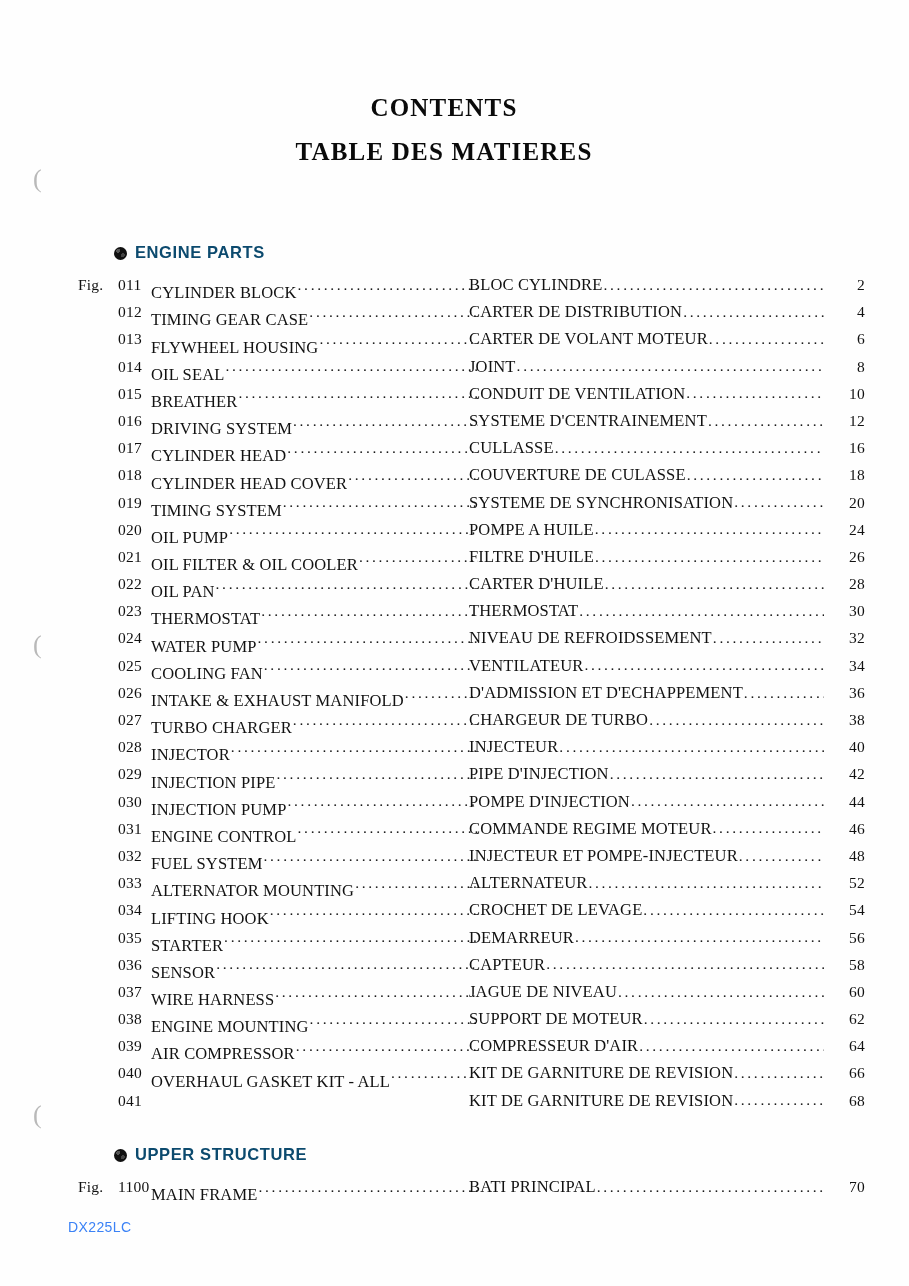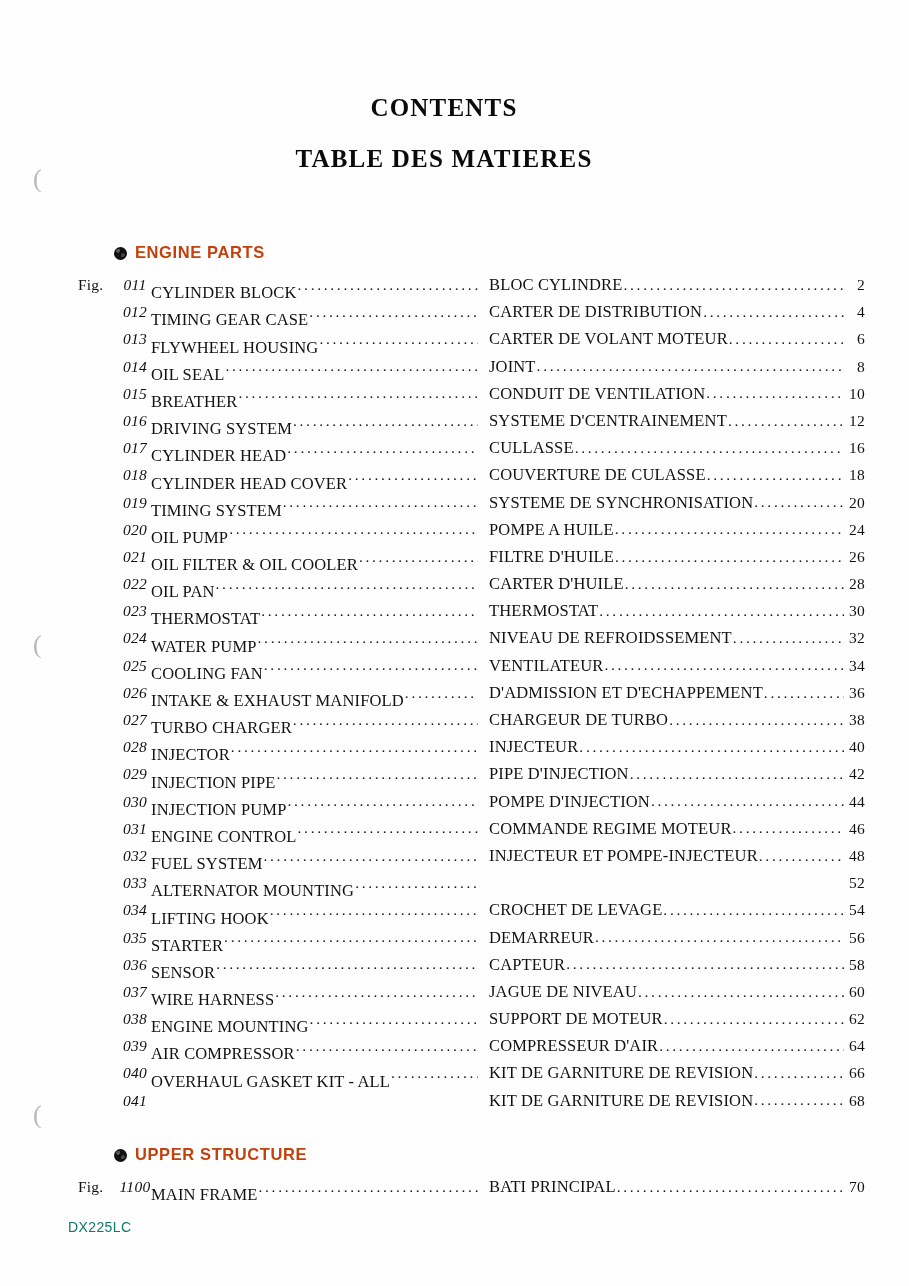--- a/index.html
+++ b/index.html
@@ -32,21 +32,21 @@
   }
   .title-line {
     font-family: "Liberation Serif", "DejaVu Serif", serif;
     font-weight: bold;
     font-size: 25px;
     letter-spacing: 1.2px;
     line-height: 32px;
     color: #0a0a0a;
   }
   .title-line.second {
-    margin-top: 19px;
+    margin-top: 12px;
   }
 
   
   .section {
     position: absolute;
     left: 0;
     width: 909px;
   }
   .section-head {
     display: flex;
@@ -65,21 +65,21 @@
     display: inline-block;
     flex: none;
     margin-right: 8px;
     margin-top: 1px;
   }
   .section-title {
     font-family: "Liberation Sans", "DejaVu Sans", sans-serif;
     font-weight: bold;
     font-size: 16.5px;
     letter-spacing: 0.6px;
-    color: #c2410c;
+    color: #0c4a6e;
   }
 
   
   .rows {
     position: relative;
     width: 825px;
   }
   .row {
     position: relative;
     height: 27.2px;
@@ -93,39 +93,38 @@
     left: 78px;
     top: 0;
     font-size: 15.5px;
     letter-spacing: 0.2px;
   }
   .fig-num {
     position: absolute;
     left: 118px;
     top: 0;
     width: 34px;
-    text-align: center;
+    text-align: left;
     font-size: 15.5px;
     letter-spacing: 0.3px;
-    font-style: italic;
   }
   
   .cell-en {
     position: absolute;
     left: 151px;
     top: 0;
     width: 328px;
     display: flex;
     align-items: baseline;
     overflow: hidden;
   }
   
   .cell-fr {
     position: absolute;
-    left: 489px;
+    left: 469px;
     top: 0;
     width: 356px;
     display: flex;
     align-items: center;
     overflow: hidden;
   }
   .txt {
     flex: none;
     letter-spacing: 0.15px;
   }
@@ -159,21 +158,21 @@
   }
 
   
   .footer-code {
     position: absolute;
     left: 68px;
     top: 1219px;
     font-family: "Liberation Sans", "DejaVu Sans", sans-serif;
     font-size: 14px;
     letter-spacing: 0.4px;
-    color: #0f766e;
+    color: #3b82f6;
   }
 
   
   .scan-mark {
     position: absolute;
     font-family: "Liberation Serif", "DejaVu Serif", serif;
     font-size: 26px;
     color: #b9b9b9;
     user-select: none;
   }
@@ -461,20 +460,24 @@
             <div class="cell-fr">
               <span class="txt">INJECTEUR ET POMPE-INJECTEUR</span>
               <span class="leader"></span>
             </div>
             <span class="pageno">48</span>
           </div>
           <div class="row">
             <span class="fig-num">033</span>
             <div class="cell-en">
               <span class="txt">ALTERNATOR MOUNTING</span>
+              <span class="leader"></span>
+            </div>
+            <div class="cell-fr">
+              <span class="txt">ALTERNATEUR</span>
               <span class="leader"></span>
             </div>
             <span class="pageno">52</span>
           </div>
           <div class="row">
             <span class="fig-num">034</span>
             <div class="cell-en">
               <span class="txt">LIFTING HOOK</span>
               <span class="leader"></span>
             </div>

